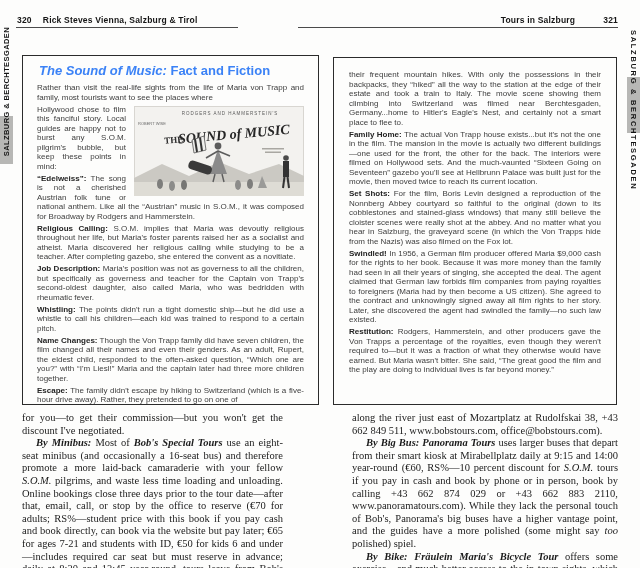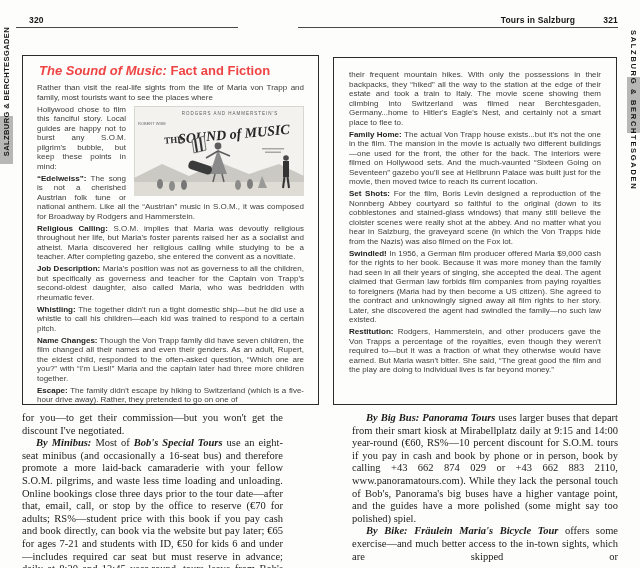--- a/index.html
+++ b/index.html
@@ -12,65 +12,66 @@
   .tab-right{right:0;}
   .tab-hl{position:absolute;background:#b7b7b5;}
   .hl-left{left:0;top:116px;width:13px;height:48px;}
   .hl-right{right:0;top:77px;width:13px;height:56px;}
   .tab-text{position:absolute;font-weight:bold;font-size:7.5px;color:#141414;white-space:nowrap;}
   .tab-left .tab-text{top:27px;left:2px;writing-mode:vertical-rl;transform:rotate(180deg);letter-spacing:0.4px;}
   .tab-right .tab-text{top:30px;right:2px;writing-mode:vertical-rl;letter-spacing:1.7px;}
 
   
   .hdr{position:absolute;top:15px;font-size:8.5px;font-weight:bold;color:#161616;letter-spacing:0.2px;}
-  .hdr-left{left:17px;display:flex;gap:11px;margin-left:12px;}
+  .hdr-left{left:17px;display:flex;gap:11px;}
   .hdr-right{right:22px;display:flex;gap:28px;}
   .rule{position:absolute;height:1px;background:#4a4a4a;}
   .rule-left{left:16px;top:27px;width:222px;}
   .rule-right{left:298px;top:27px;width:320px;}
 
   
   .som-box{position:absolute;border:1.5px solid #2b2b2b;background:#fdfdfc;
            box-sizing:border-box;overflow:hidden;}
   .box-l{left:22px;top:55px;width:297px;height:350px;padding:5px 14px 6px;}
   .box-r{left:333px;top:57px;width:284px;height:348px;padding:12px 15px 14px;}
-  .som-title{font-size:13px;font-weight:bold;color:#ef4444;margin:2px 0 5px 2px;}
+  .som-title{font-size:13px;font-weight:bold;color:#3b82f6;margin:2px 0 5px 2px;}
   .bp{margin:0 0 2.5px;text-align:justify;font-size:8px;line-height:9.5px;color:#3d3d3d;}
   .bp b{color:#242424;}
   .poster{float:right;width:170px;height:90px;margin:1px 0 3px 8px;}
 
   
   .col{position:absolute;font-family:"Liberation Serif",serif;font-size:10.5px;
        line-height:12.6px;color:#1b1b1b;}
   .col-l{left:22px;top:412px;width:261px;}
   .col-r{left:352px;top:412px;width:266px;}
   .sp{margin:0;text-align:justify;}
   .ind{text-indent:14px;}
   .jl{text-align-last:justify;}
   .lead-i{font-style:italic;font-weight:bold;}
   .bld{font-weight:bold;font-style:italic;}
-  .ital{}
+  .ital{font-style:italic;}
 </style>
 </head>
 <body>
 
 <div class="page">
 
   <div class="tab tab-left">
     <div class="tab-hl hl-left"></div>
     <div class="tab-text">SALZBURG &amp; BERCHTESGADEN</div>
   </div>
 
   <div class="tab tab-right">
     <div class="tab-hl hl-right"></div>
     <div class="tab-text">SALZBURG &amp; BERCHTESGADEN</div>
   </div>
 
   <div class="hdr hdr-left">
     <span>320</span>
+    <span>Rick Steves Vienna, Salzburg &amp; Tirol</span>
   </div>
   <div class="rule rule-left"></div>
 
   <div class="hdr hdr-right">
     <span>Tours in Salzburg</span>
     <span>321</span>
   </div>
   <div class="rule rule-right"></div>
 
   <div class="som-box box-l">
@@ -122,36 +123,37 @@
           <line x1="153.5" y1="71" x2="155" y2="82" stroke="#333" stroke-width="2"></line>
         </g>
       </svg>
     </div>
 
     <p class="bp">Hollywood chose to film this fanciful story. Local guides are happy not to burst any S.O.M. pilgrim's bubble, but keep these points in mind:</p>
 
     <p class="bp"><b>“Edelweiss”:</b> <span>The song is not a cherished Austrian folk tune or national anthem. Like all the “Austrian” music in S.O.M., it was composed for Broadway by Rodgers and Hammerstein.</span></p>
     <p class="bp"><b>Religious Calling:</b> <span>S.O.M. implies that Maria was devoutly religious throughout her life, but Maria's foster parents raised her as a socialist and atheist. Maria discovered her religious calling while studying to be a teacher. After completing gazebo, she entered the convent as a novitiate.</span></p>
     <p class="bp"><b>Job Description:</b> <span>Maria's position was not as governess to all the children, but specifically as governess and teacher for the Captain von Trapp's second-oldest daughter, also called Maria, who was bedridden with rheumatic fever.</span></p>
-    <p class="bp"><b>Whistling:</b> <span>The together didn't run a tight domestic ship—but he did use a whistle to call his children—each kid was trained to respond to a certain pitch.</span></p>
+    <p class="bp"><b>Whistling:</b> <span>The points didn't run a tight domestic ship—but he did use a whistle to call his children—each kid was trained to respond to a certain pitch.</span></p>
     <p class="bp"><b>Name Changes:</b> <span>Though the Von Trapp family did have seven children, the film changed all their names and even their genders. As an adult, Rupert, the eldest child, responded to the often-asked question, “Which one are you?” with “I'm Liesl!” Maria and the captain later had three more children together.</span></p>
     <p class="bp"><b>Escape:</b> <span>The family didn't escape by hiking to Switzerland (which is a five-hour drive away). Rather, they pretended to go on one of</span></p>
   </div>
 
   <div class="som-box box-r">
     <p class="bp">their frequent mountain hikes. With only the possessions in their backpacks, they “hiked” all the way to the station at the edge of their estate and took a train to Italy. The movie scene showing them climbing into Switzerland was filmed near Berchtesgaden, Germany...home to Hitler's Eagle's Nest, and certainly not a smart place to flee to.</p>
     <p class="bp"><b>Family Home:</b> <span>The actual Von Trapp house exists...but it's not the one in the film. The mansion in the movie is actually two different buildings—one used for the front, the other for the back. The interiors were filmed on Hollywood sets. And the much-vaunted “Sixteen Going on Seventeen” gazebo you'll see at Hellbrunn Palace was built just for the movie, then moved twice to reach its current location.</span></p>
     <p class="bp"><b>Set Shots:</b> <span>For the film, Boris Levin designed a reproduction of the Nonnberg Abbey courtyard so faithful to the original (down to its cobblestones and stained-glass windows) that many still believe the cloister scenes were really shot at the abbey. And no matter what you hear in Salzburg, the graveyard scene (in which the Von Trapps hide from the Nazis) was also filmed on the Fox lot.</span></p>
     <p class="bp"><b>Swindled!</b> <span>In 1956, a German film producer offered Maria $9,000 cash for the rights to her book. Because it was more money than the family had seen in all their years of singing, she accepted the deal. The agent claimed that German law forbids film companies from paying royalties to foreigners (Maria had by then become a US citizen). She agreed to the contract and unknowingly signed away all film rights to her story. Later, she discovered the agent had swindled the family—no such law existed.</span></p>
     <p class="bp"><b>Restitution:</b> <span>Rodgers, Hammerstein, and other producers gave the Von Trapps a percentage of the royalties, even though they weren't required to—but it was a fraction of what they otherwise would have earned. But Maria wasn't bitter. She said, “The great good the film and the play are doing to individual lives is far beyond money.”</span></p>
   </div>
 
   <div class="col col-l">
     <p class="sp">for you—to get their commission—but you won't get the discount I've negotiated.</p>
     <p class="sp ind jl"><span class="lead-i">By Minibus:</span><span> Most of </span><span class="bld">Bob's Special Tours</span><span> use an eight-seat minibus (and occasionally a 16-seat bus) and therefore promote a more laid-back camaraderie with your fellow </span><span class="ital">S.O.M.</span><span> pilgrims, and waste less time loading and unloading. Online bookings close three days prior to the tour date—after that, email, call, or stop by the office to reserve (€70 for adults; RS%—student price with this book if you pay cash and book directly, can book via the website but pay later; €65 for ages 7-21 and students with ID, €50 for kids 6 and under—includes required car seat but must reserve in advance; daily at 8:30 and 13:45 year-round, tours leave from Bob's office</span></p>
   </div>
 
   <div class="col col-r">
+    <p class="sp">along the river just east of Mozartplatz at Rudolfskai 38, +43 662 849 511, www.bobstours.com, office@bobstours.com).</p>
     <p class="sp ind"><span class="lead-i">By Big Bus:</span><span> </span><span class="bld">Panorama Tours</span><span> uses larger buses that depart from their smart kiosk at Mirabellplatz daily at 9:15 and 14:00 year-round (€60, RS%—10 percent discount for </span><span class="ital">S.O.M.</span><span> tours if you pay in cash and book by phone or in person, book by calling +43 662 874 029 or +43 662 883 2110, www.panoramatours.com). While they lack the personal touch of Bob's, Panorama's big buses have a higher vantage point, and the guides have a more polished (some might say </span><span class="ital">too</span><span> polished) spiel.</span></p>
     <p class="sp ind jl"><span class="lead-i">By Bike:</span><span> </span><span class="bld">Fräulein Maria's Bicycle Tour</span><span> offers some exercise—and much better access to the in-town sights, which are skipped or</span></p>
   </div>
 
 </div>
 
 </body></html>

